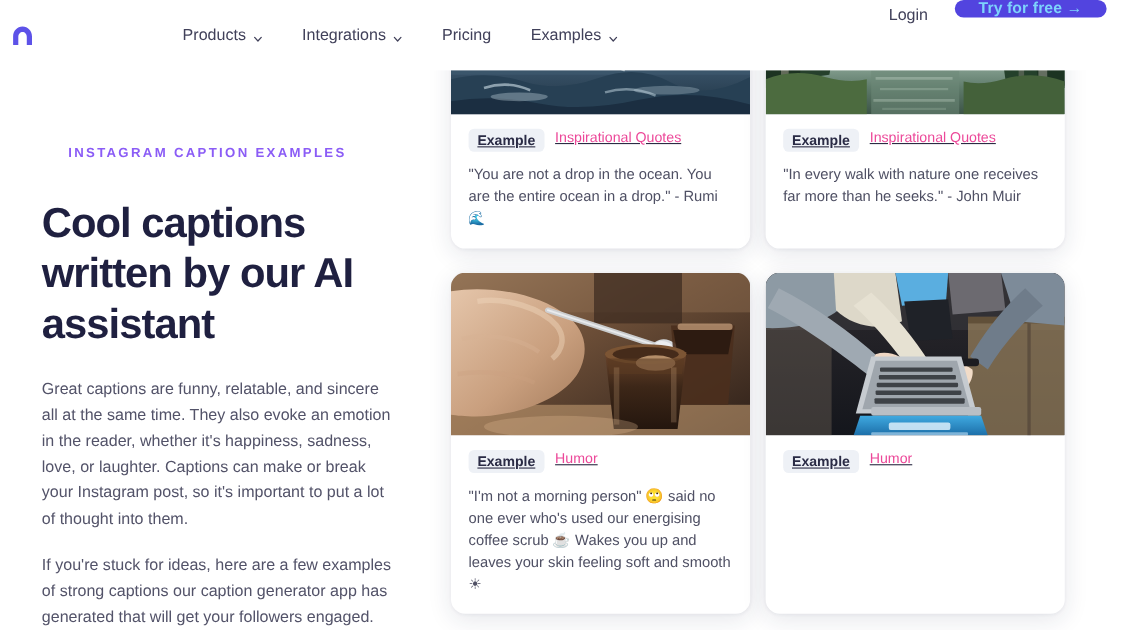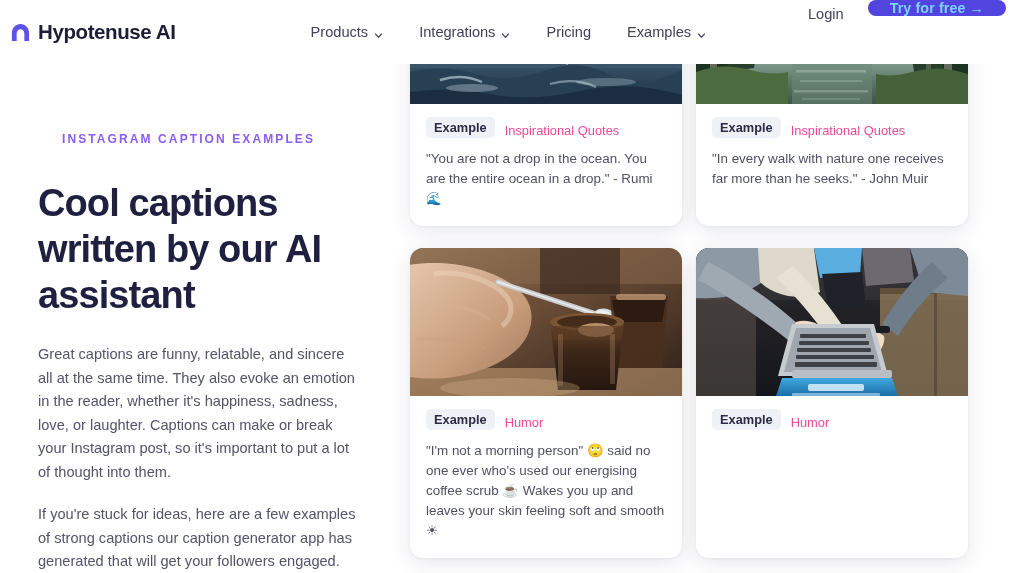--- a/index.html
+++ b/index.html
@@ -186,23 +186,24 @@
     flex: none;
   }
   .card-photo svg { display: block; width: 100%; height: 100%; }
 
   .card-body {
     padding: 13px 16px 16px 16px;
   }
 
   .card-meta {
     display: flex;
-    align-items: flex-end;
+    align-items: flex-start;
     gap: 10px;
     margin-bottom: 11px;
+    text-decoration: underline;
   }
 
   .badge {
     display: inline-block;
     background: #eef1f6;
     color: #2a2b45;
     font-size: 12.8px;
     font-weight: 700;
     border-radius: 5px;
     padding: 3px 8px;
@@ -233,21 +234,20 @@
 <body>
 
 <div class="page">
 
   <div class="header">
 
     <div class="brand">
       <svg class="brand-mark" viewBox="0 0 24 24">
         <path d="M12 2.4 C6.4 2.4 2.2 7.0 2.2 12.6 L2.2 21.6 L7.6 21.6 L7.6 13.2 C7.6 10.4 9.6 8.2 12 8.2 C14.4 8.2 16.4 10.4 16.4 13.2 L16.4 21.6 L21.8 21.6 L21.8 12.6 C21.8 7.0 17.6 2.4 12 2.4 Z" fill="#5d52e8"></path>
       </svg>
-      <span class="brand-name">Hypotenuse AI</span>
     </div>
 
     <nav class="nav">
       <div class="nav-item">
         <span>Products</span>
         <svg class="chev" viewBox="0 0 12 12">
           <path d="M2 4 L6 8.4 L10 4" fill="none" stroke="#41415a" stroke-width="1.5" stroke-linecap="round" stroke-linejoin="round"></path>
         </svg>
       </div>
       <div class="nav-item">

